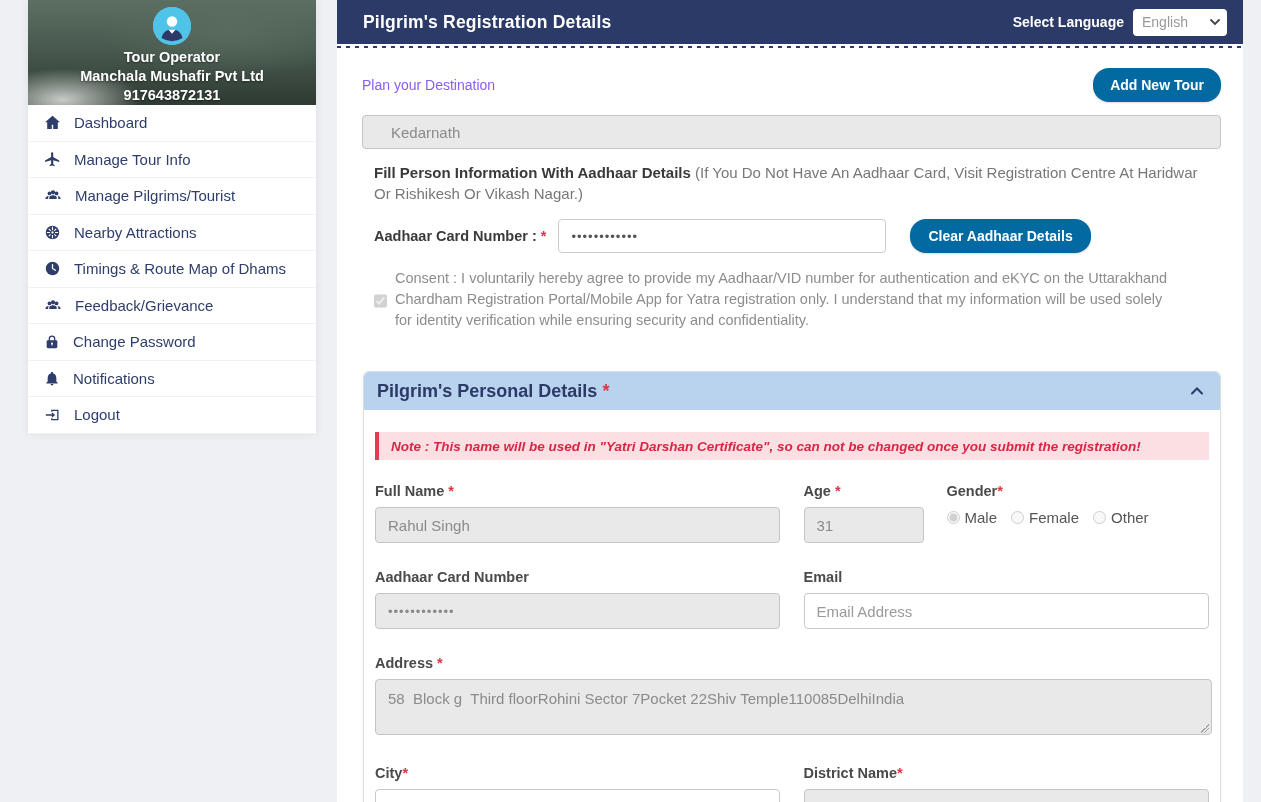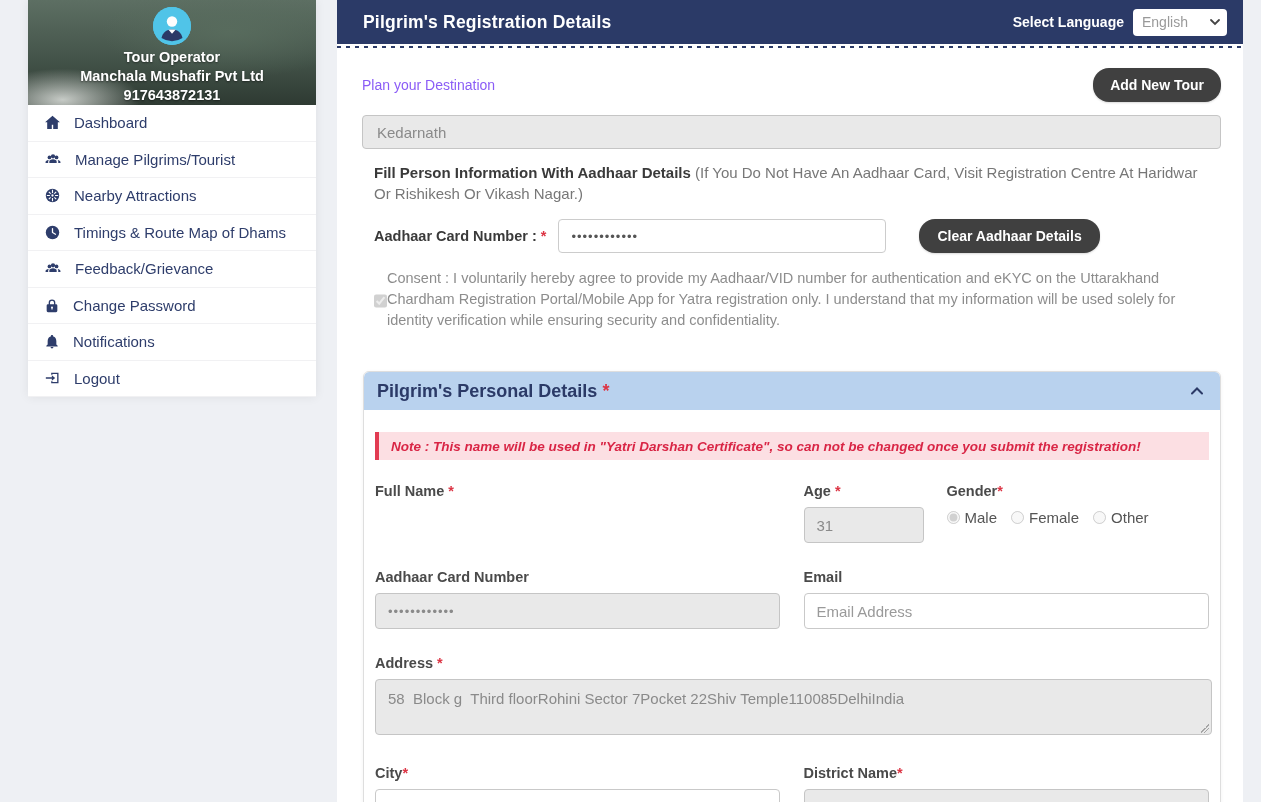--- a/index.html
+++ b/index.html
@@ -59,46 +59,46 @@
   .dashed-sep {
     height:4px; margin-top:1px;
     background:repeating-linear-gradient(90deg,#2b3a67 0 4px, transparent 4px 9px);
     background-size:9px 2px; background-repeat:repeat-x; background-position:0 1px;
   }
   
   .tour-row { display:flex; align-items:center; margin:20px 22px 0 25px; height:32px; }
   .plan-label { color:#8b5cf6; font-size:14px; }
   .tour-name  { color:#4a4a4a; font-size:16px; margin-left:62px; }
   .btn-teal {
-    background:#404040; color:#fff; font-weight:bold; font-size:14px;
+    background:#0369a1; color:#fff; font-weight:bold; font-size:14px;
     border:none; border-radius:16px; cursor:pointer;
     font-family:"Liberation Sans", sans-serif;
     box-shadow:0 1px 2px rgba(0,0,0,.15);
   }
   .add-tour { margin-left:auto; padding:9px 17px; }
   .dest-input {
     display:block; margin:14px 22px 0 25px; width:859px; height:34px;
     background:#ebebeb; border:1px solid #d2d2d2; border-radius:4px;
-    color:#8a8a8a; font-size:15px; padding:0 14px;
+    color:#8a8a8a; font-size:15px; padding:0 28px;
     font-family:"Liberation Sans", sans-serif;
   }
   
   .aadhaar-head { margin:13px 40px 0 37px; font-size:15px; line-height:21px; color:#777; }
   .aadhaar-head b { color:#3a3a3a; }
   .aadhaar-row { display:flex; align-items:center; margin:15px 0 0 37px; }
   .aadhaar-label { font-weight:bold; font-size:14.5px; color:#3a3a3a; }
   .star { color:#dc3545; }
   .aadhaar-input {
     width:328px; height:34px; margin-left:12px;
     border:1px solid #ccc; border-radius:4px; padding:0 12px;
     font-size:13px; letter-spacing:1px; color:#555;
     font-family:"Liberation Sans", sans-serif;
   }
-  .clear-btn { margin-left:33px; padding:9px 18px; }
-  .consent { display:flex; margin:15px 60px 0 37px; gap:0;
+  .clear-btn { margin-left:24px; padding:9px 18px; }
+  .consent { display:flex; margin:15px 60px 0 37px; gap:8px;
     color:#8d8d8d; font-size:14.5px; line-height:21px; }
   .consent input { margin-top:3px; accent-color:#9a9a9a; }
   
   .card {
     margin:40px 22px 0 26px; border:1px solid #dedede; border-radius:6px;
     background:#fff; box-shadow:0 1px 4px rgba(0,0,0,.05);
     height:500px; overflow:hidden;
   }
   .card-header {
     background:#b9d2ee; height:38px; display:flex; align-items:center;
@@ -160,20 +160,26 @@
     <div class="profile-line">917643872131</div>
   </div>
   <ul class="menu">
     <li class="menu-item">
       <svg width="17" height="17" viewBox="0 0 24 24" fill="#2e3d6b">
           <path d="M12 2.5 1.5 11.5h3v9.5h6.5v-6h2v6h6.5v-9.5h3z"></path>
         </svg>
       <span>Dashboard</span>
     </li>
     <li class="menu-item">
+      <svg width="17" height="17" viewBox="0 0 24 24" fill="#2e3d6b">
+          <path d="M21.5 15.5v-2l-8.5-5.2V3.3c0-.9-.6-1.6-1.5-1.6S10 2.4 10 3.3v5L1.5 13.5v2L10 13v5.4l-2 1.6v1.5l3.5-1 3.5 1V20l-2-1.6V13z"></path>
+        </svg>
+      <span>Manage Tour Info</span>
+    </li>
+    <li class="menu-item">
       <svg width="18" height="17" viewBox="0 0 24 24" fill="#2e3d6b">
           <circle cx="7" cy="9" r="2.6"></circle>
           <circle cx="17" cy="9" r="2.6"></circle>
           <circle cx="12" cy="7.5" r="3"></circle>
           <path d="M12 11.5c-2.8 0-5.2 1.4-5.2 3.2V17h10.4v-2.3c0-1.8-2.4-3.2-5.2-3.2zM5.4 12.6C3.4 12.9 1.5 14 1.5 15.5V17h3.7v-2.3c0-.8.3-1.5.8-2.1zM18.6 12.6c.5.6.8 1.3.8 2.1V17h3.1v-1.5c0-1.5-1.9-2.6-3.9-2.9z"></path>
         </svg>
       <span>Manage Pilgrims/Tourist</span>
     </li>
     <li class="menu-item">
       <svg width="17" height="17" viewBox="0 0 24 24">
@@ -269,20 +275,21 @@
       <svg width="14" height="10" viewBox="0 0 14 10">
           <path d="M2 7.5 7 2.5l5 5" stroke="#2b3a67" stroke-width="2" fill="none" stroke-linecap="round"></path>
         </svg>
     </div>
     <div class="card-body">
       <div class="note">Note : This name will be used in "Yatri Darshan Certificate", so can not be changed once you submit the registration!</div>
 
       <div class="row">
         <div class="col-l">
           <div class="fld-label"><span>Full Name </span><span class="star">*</span></div>
+          <input class="inp" disabled="" value="Rahul Singh" style="">
         </div>
         <div class="col-r" style="display:flex;">
           <div class="age-col">
             <div class="fld-label"><span>Age </span><span class="star">*</span></div>
             <input class="inp" disabled="" value="31" style="">
           </div>
           <div class="gender-col">
             <div class="fld-label"><span>Gender</span><span class="star">*</span></div>
             <div class="radios">
               <label>

